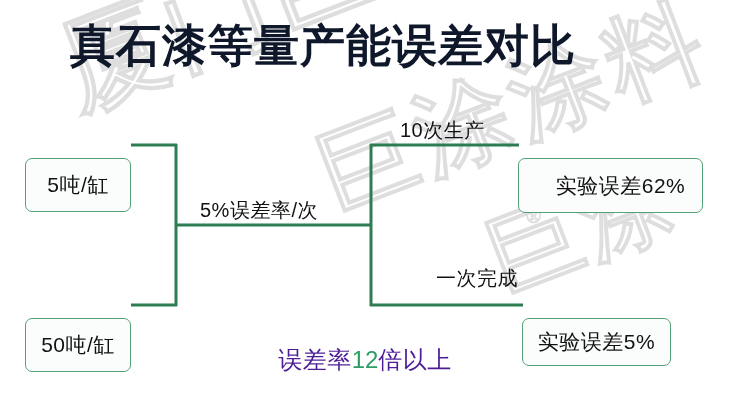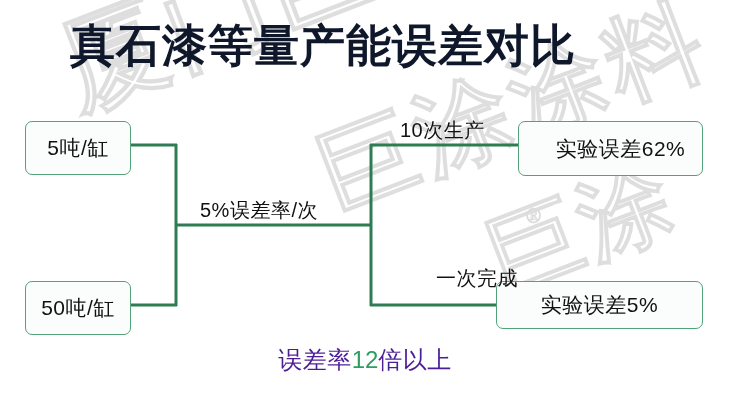--- a/index.html
+++ b/index.html
@@ -101,25 +101,26 @@
     border-radius: 7px;
     background: #fbfdfc;
     display: flex;
     align-items: center;
     justify-content: center;
     color: #111111;
     font-size: 21px;
     letter-spacing: .5px;
     z-index: 3;
     font-family: "Liberation Sans", "DejaVu Sans", sans-serif;
+    margin-top: 37px;
   }
   .node-left-top    { left: 25px;  top: 121px; width: 106px; height: 54px; }
   .node-left-bottom { left: 25px;  top: 281px; width: 106px; height: 54px; }
   .node-right-top   { left: 518px; top: 121px; width: 185px; height: 55px; padding-left: 20px; }
-  .node-right-bottom{ left: 496px; top: 281px; width: 207px; height: 48px; }
+  .node-right-bottom{ left: 522px; top: 281px; width: 149px; height: 48px; }
 
   
   .edge-label {
     position: absolute;
     color: #111111;
     font-size: 20px;
     white-space: nowrap;
     z-index: 3;
     letter-spacing: .5px;
     font-family: "Liberation Sans", "DejaVu Sans", sans-serif;

